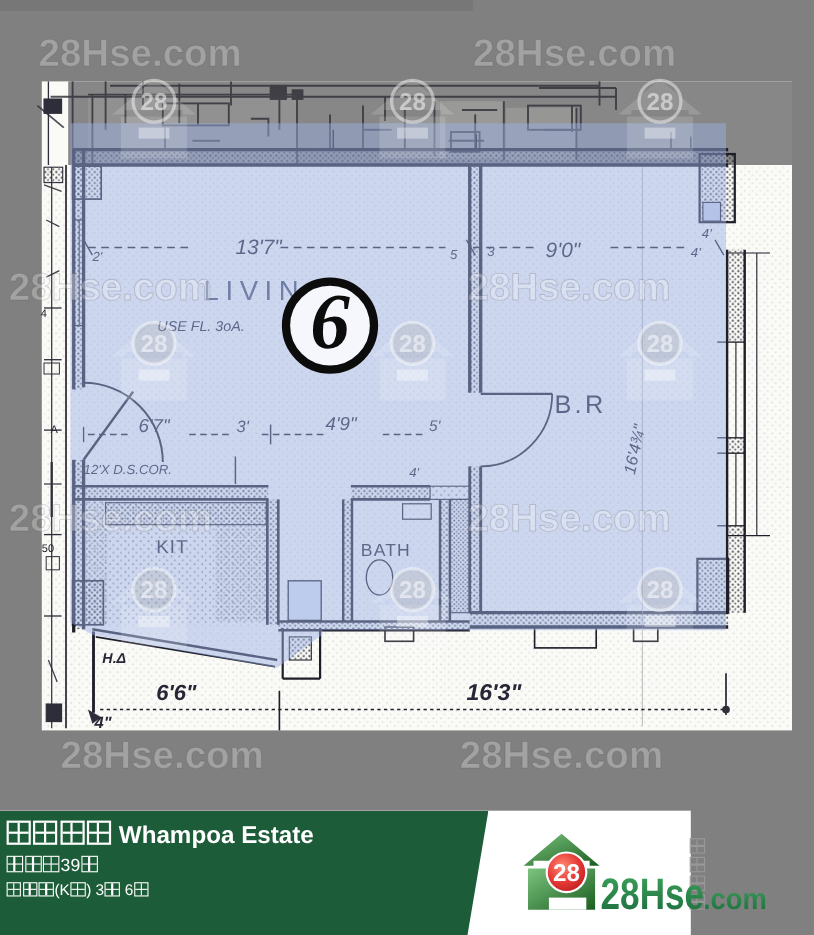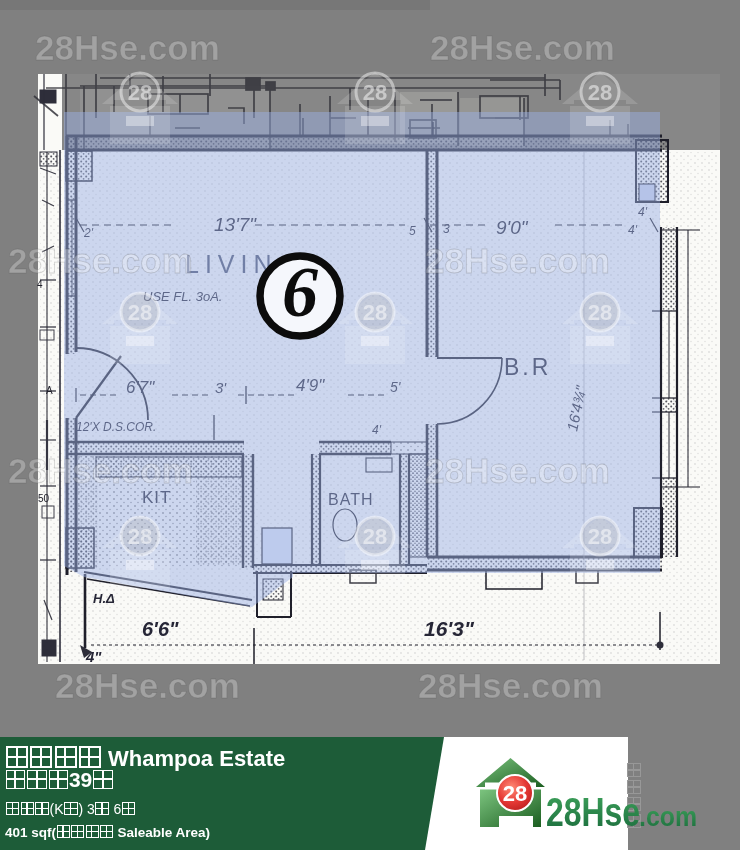--- a/index.html
+++ b/index.html
@@ -311,23 +311,22 @@
       <use href="#wmh" x="560" y="290"></use>
 <use href="#wmh" x="100" y="514"></use>
       <use href="#wmh" x="335" y="514"></use>
       <use href="#wmh" x="560" y="514"></use>
 </svg>
 
 <div class="bar">
 
 <div class="green">
 <div class="bt" style="top:9px;font-size:22px;font-weight:bold"><span class="cj"></span><span class="cj"></span><span class="cj"></span><span class="cj"></span> Whampoa Estate</div>
-<div class="bt" style="top:31px;font-size:21px;font-weight:bold"><span class="cj"></span><span class="cj"></span><span class="cj"></span>39<span class="cj"></span></div>
+<div class="bt" style="top:41px;font-size:16px;font-weight:normal"><span class="cj"></span><span class="cj"></span><span class="cj"></span>39<span class="cj"></span></div>
 <div class="bt" style="top:64px;font-size:14px;font-weight:normal"><span class="cj"></span><span class="cj"></span><span class="cj"></span>(K<span class="cj"></span>) 3<span class="cj"></span> 6<span class="cj"></span></div>
-<div class="bt" style="top:88px;font-size:13.5px;font-weight:bold">401 sqf(<span class="cj"></span><span class="cj"></span><span class="cj"></span><span class="cj"></span> Saleable Area)</div>
 </div>
 
 <div class="hk"><span class="cj"></span><span class="cj"></span><span class="cj"></span><span class="cj"></span></div>
 
 <svg width="300" height="113" style="position:absolute;left:440px;top:0">
 <defs>
 <linearGradient id="hg" x1="0" y1="0" x2="1" y2="1">
             <stop offset="0" stop-color="#7cc47f"></stop>
             <stop offset="1" stop-color="#1b5e20"></stop>
           </linearGradient>

